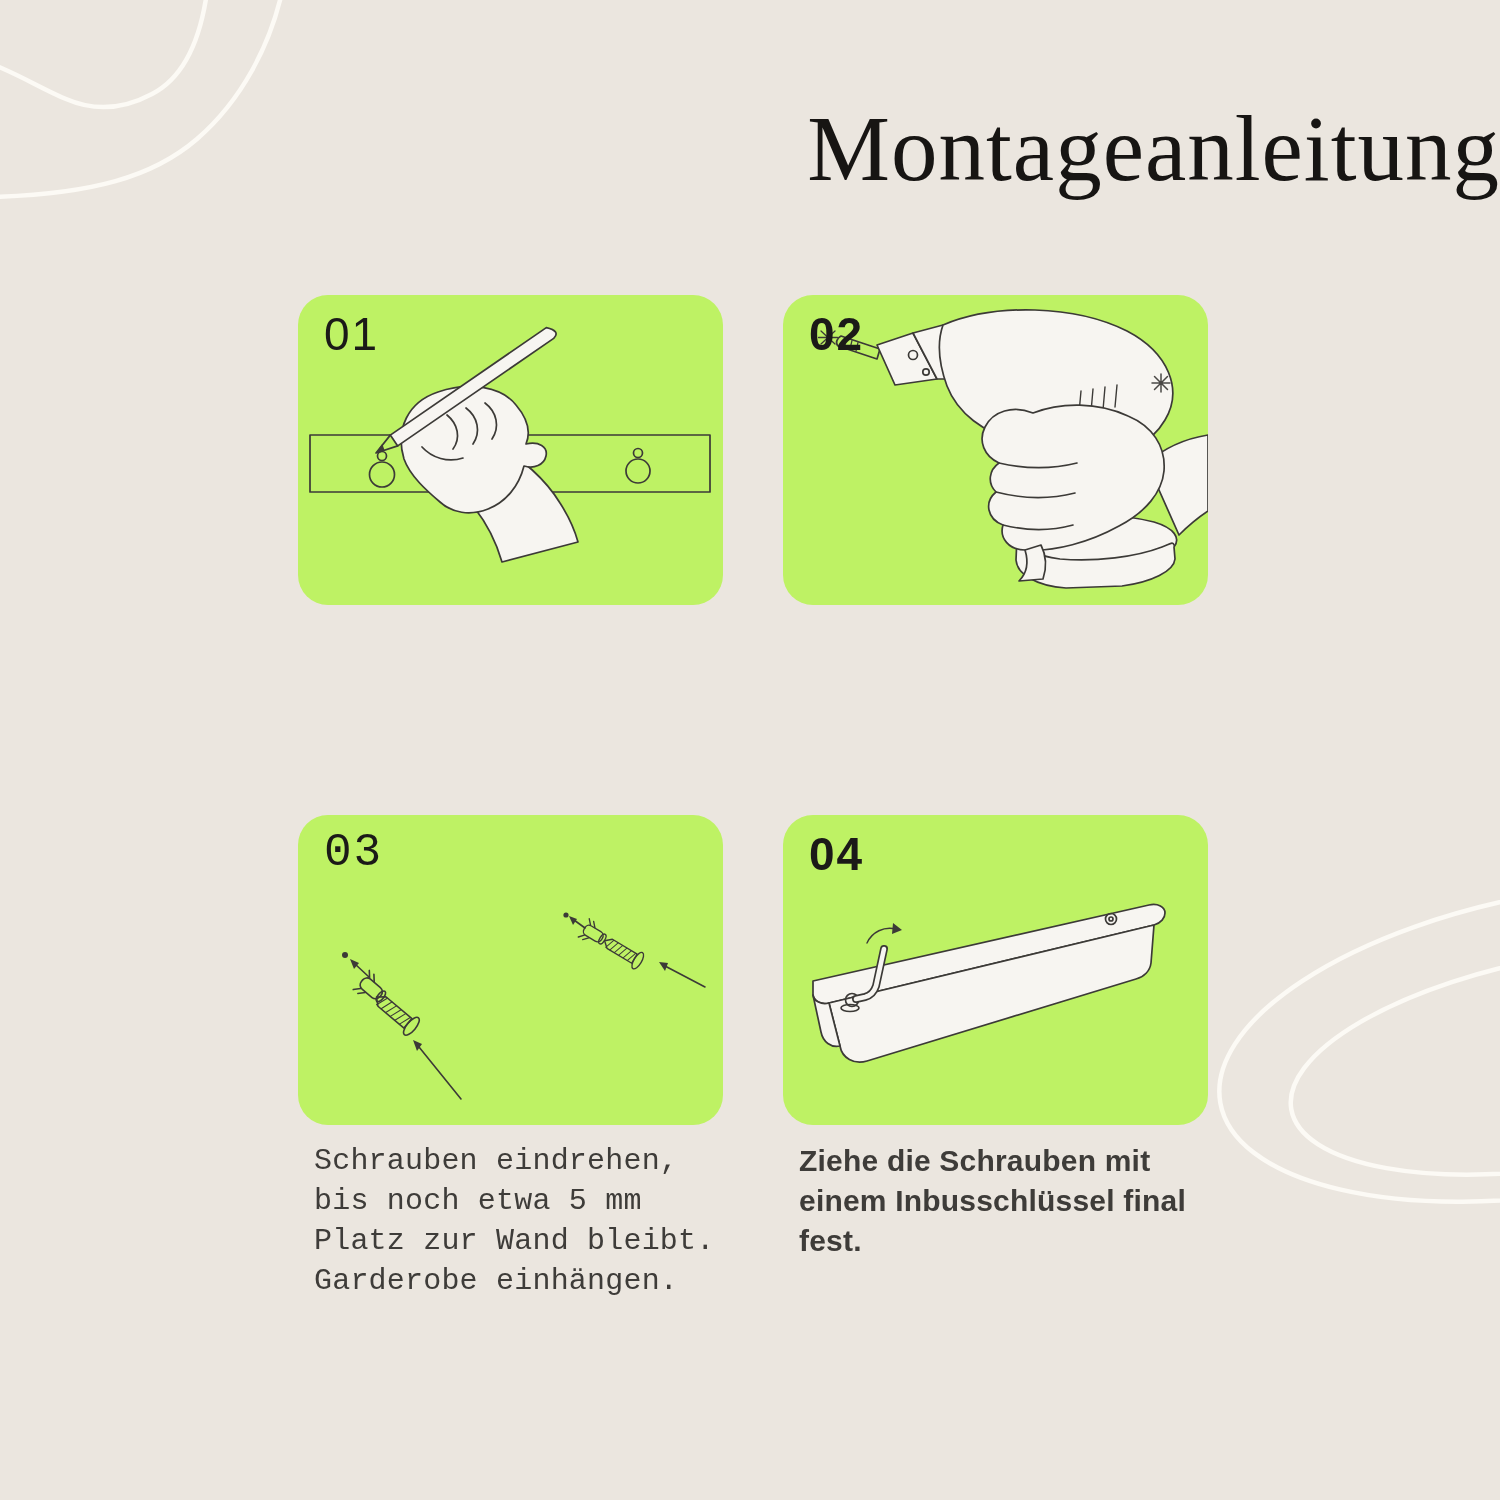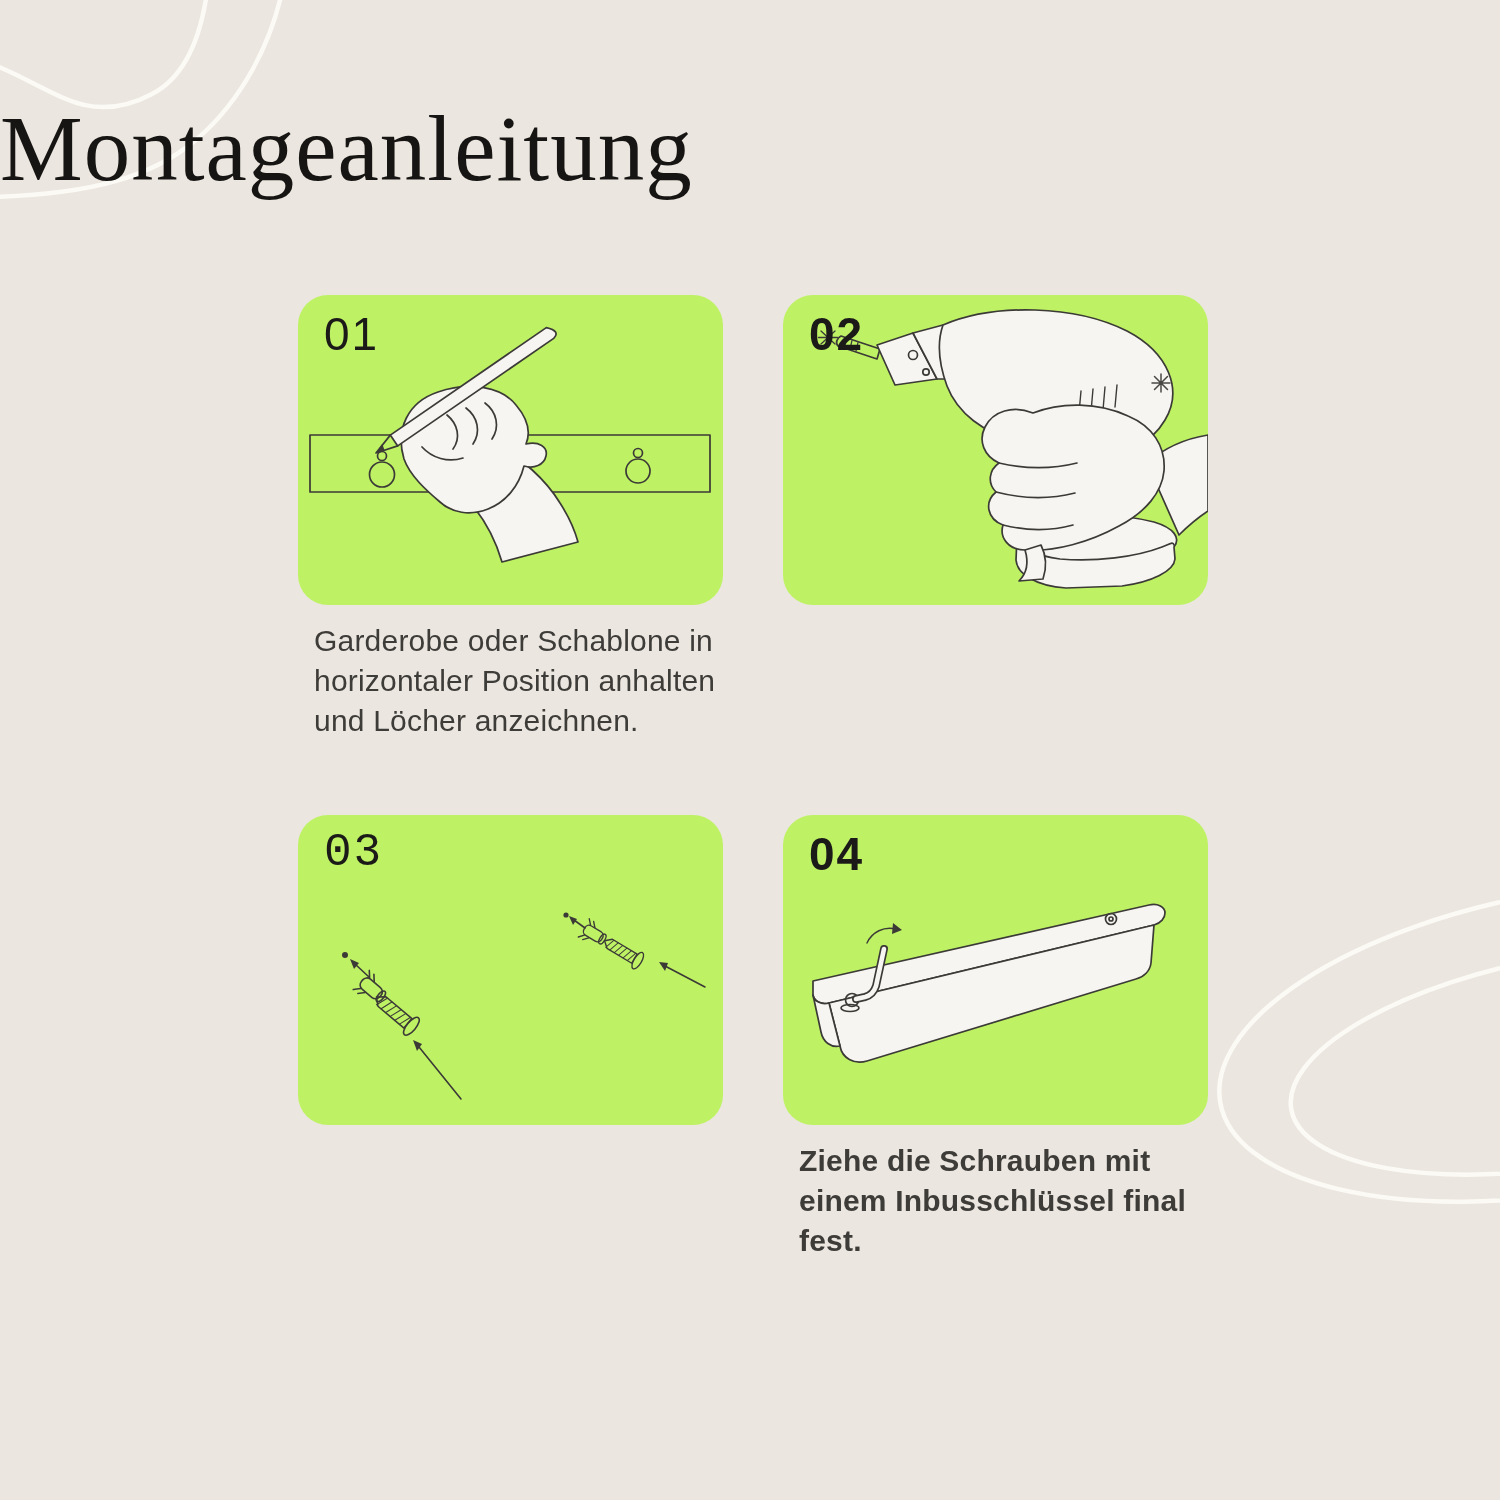--- a/index.html
+++ b/index.html
@@ -4,21 +4,21 @@
 <style>
   html,body { margin:0; padding:0; }
   .canvas {
     position:relative; width:1500px; height:1500px;
     background:#ebe6df; overflow:hidden;
     font-family:"Liberation Sans", sans-serif;
   }
   .decor { position:absolute; inset:0; pointer-events:none; }
   .title {
     position:absolute; top:95px; left:0; width:100%;
-    text-align:left; margin:0;
+    text-align:right; margin:0;
     font-family:"Liberation Serif", serif;
     font-size:93px; font-weight:400; letter-spacing:1px;
     color:#171513;
   }
   .step { position:absolute; width:425px; }
   #step1 { left:298px; top:295px; }
   #step2 { left:783px; top:295px;font-weight:bold; }
   #step3 { left:298px; top:815px;font-family:Liberation Mono, monospace; }
   #step4 { left:783px; top:815px;font-weight:bold; }
   .card {
@@ -77,21 +77,20 @@
           <g>
             <path d="M 149,120 C 160,129 163,143 155,154"></path>
             <path d="M 168,113 C 180,122 183,137 175,149"></path>
             <path d="M 187,108 C 199,117 202,132 194,144"></path>
             <path d="M 124,152 C 134,163 150,168 165,163"></path>
           </g>
         </g>
       </svg>
       <span class="step-number">01</span>
     </div>
-    <p class="step-desc">Garderobe oder Schablone in horizontaler Position anhalten und Löcher anzeichnen.</p>
   </div>
 
   <div class="step" id="step2">
     <div class="card">
       <svg class="art" viewBox="0 0 425 310">
         <g fill="none" stroke="#3c3a37" stroke-width="1.7" stroke-linecap="round" stroke-linejoin="round">
           <g>
             <path stroke-width="1.3" d="M 45,33 L 45,52 M 35.5,42.5 L 54.5,42.5 M 38,36 L 52,49 M 52,36 L 38,49"></path>
           </g>
           <g>
@@ -158,20 +157,22 @@
             <path fill="#3c3a37" stroke="none" d="M 271,101 L 279,104 L 275,110 Z"></path>
             <use href="#plug" transform="translate(296,119) rotate(31) scale(0.85)"></use>
             <use href="#screw" transform="translate(327,138) rotate(31) scale(0.85)"></use>
             <path d="M 407,172 L 367,151"></path>
             <path fill="#3c3a37" stroke="none" d="M 361,147 L 370,148 L 367,156 Z"></path>
           </g>
         </g>
       </svg>
       <span class="step-number">03</span>
     </div>
+    <p class="step-desc">Schrauben eindrehen, bis noch etwa 5 mm Platz zur Wand bleibt.
+Garderobe einhängen.</p>
   </div>
 
   <div class="step" id="step4">
     <div class="card">
       <svg class="art" viewBox="0 0 425 310">
         <g fill="none" stroke="#3c3a37" stroke-width="1.7" stroke-linecap="round" stroke-linejoin="round">
           <g>
             <path fill="#f7f5f1" d="M 30,166 L 366,90 C 375,88 382,92 382,98 C 382,103 378,108 371,110 L 46,188 C 38,190 31,186 30,180 Z"></path>
             <path fill="#f7f5f1" d="M 46,188 L 371,110 L 368,148 C 367,156 361,162 353,164 L 84,246 C 71,250 59,243 57,231 Z"></path>
             <path fill="#f7f5f1" d="M 30,180 C 31,186 38,190 46,188 L 57,231 C 48,233 40,227 38,217 Z"></path>

